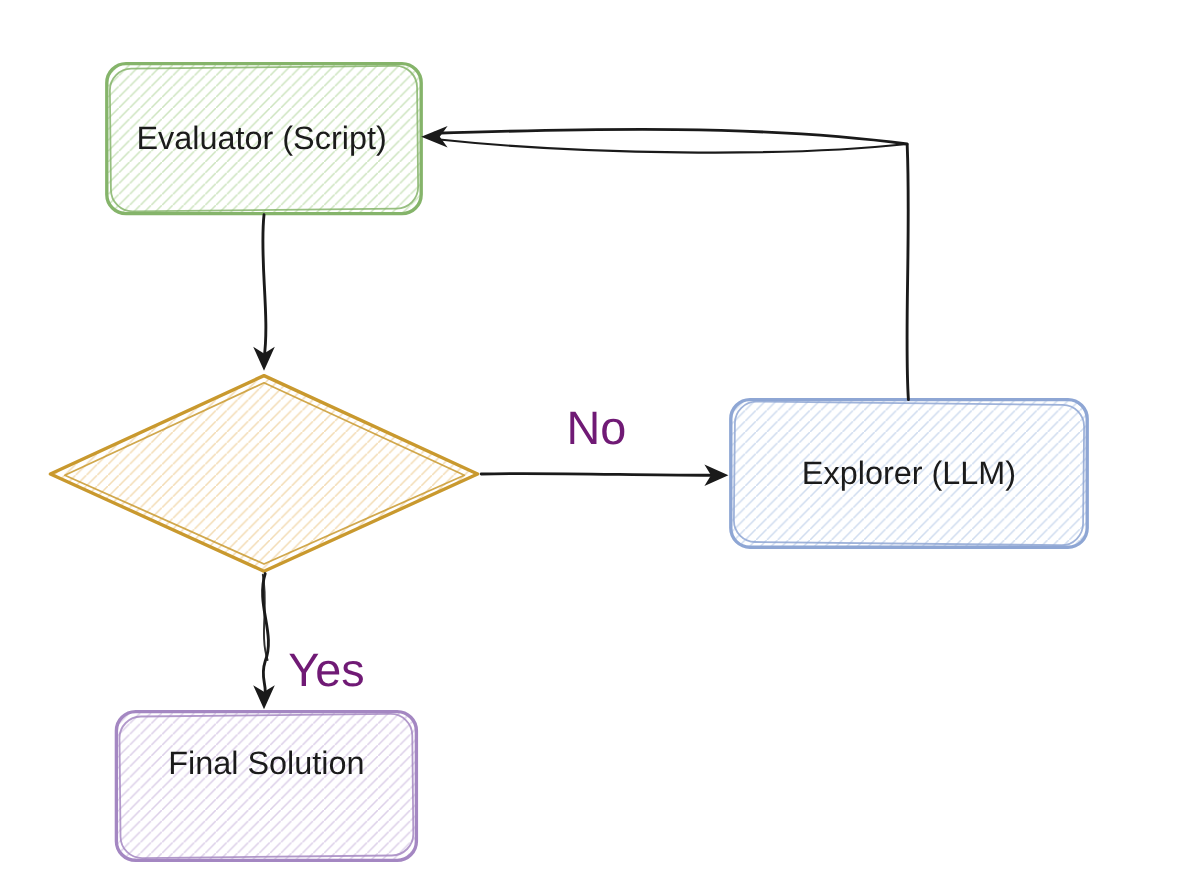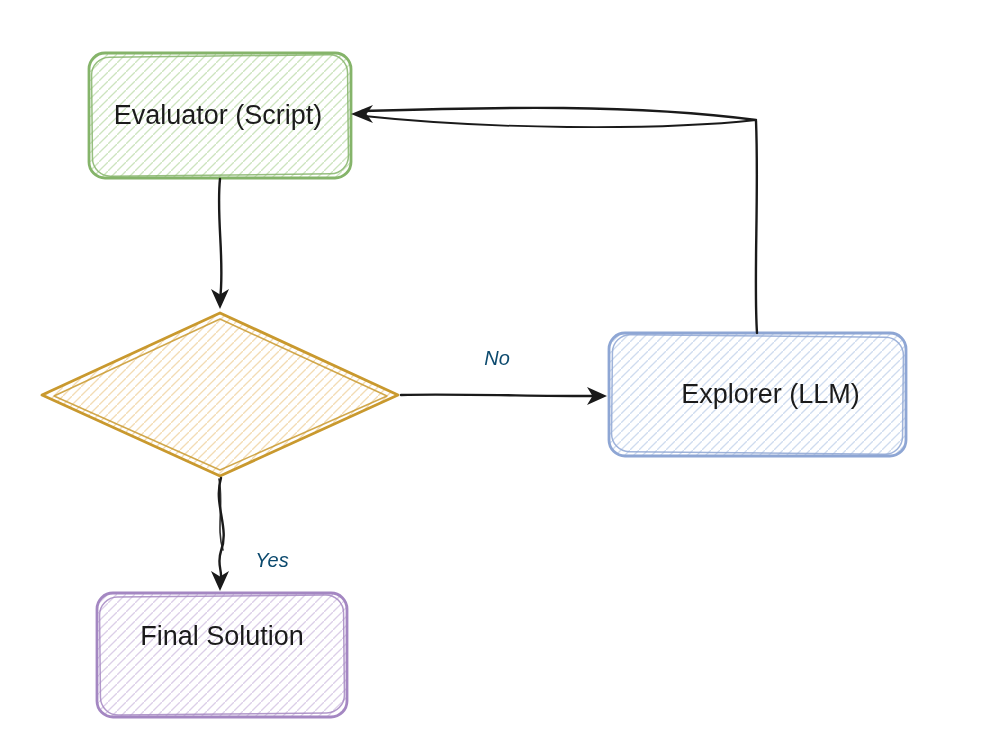--- a/index.html
+++ b/index.html
@@ -30,28 +30,27 @@
     font-size: 27px;
     line-height: 1.45;
     pointer-events: none;
     white-space: pre-line;
   }
   .edge-label {
     position: absolute;
     display: flex;
     align-items: center;
     justify-content: center;
-    color: #0c4a6e;
-    font-size: 20px;
+    color: #701a75;
+    font-size: 39px;
     pointer-events: none;
-    font-style: italic;
   }
   .lbl-evaluator { left: 89px;  top: 53px;  width: 258px; height: 125px; }
   .lbl-decision  { left: 128px; top: 352px; width: 184px; height: 86px;  }
-  .lbl-explorer  { left: 622px; top: 333px; width: 297px; height: 123px; }
+  .lbl-explorer  { left: 609px; top: 333px; width: 297px; height: 123px; }
   .lbl-final     { left: 97px;  top: 593px; width: 250px; height: 87px; }
   .lbl-no        { left: 447px; top: 333px; width: 100px; height: 50px;  }
   .lbl-yes       { left: 222px; top: 498px; width: 100px; height: 50px; margin-top: 37px;  }
 </style>
 </head>
 <body>
 
 <div class="stage">
 
   <svg width="984" height="746" viewBox="0 0 984 746">

